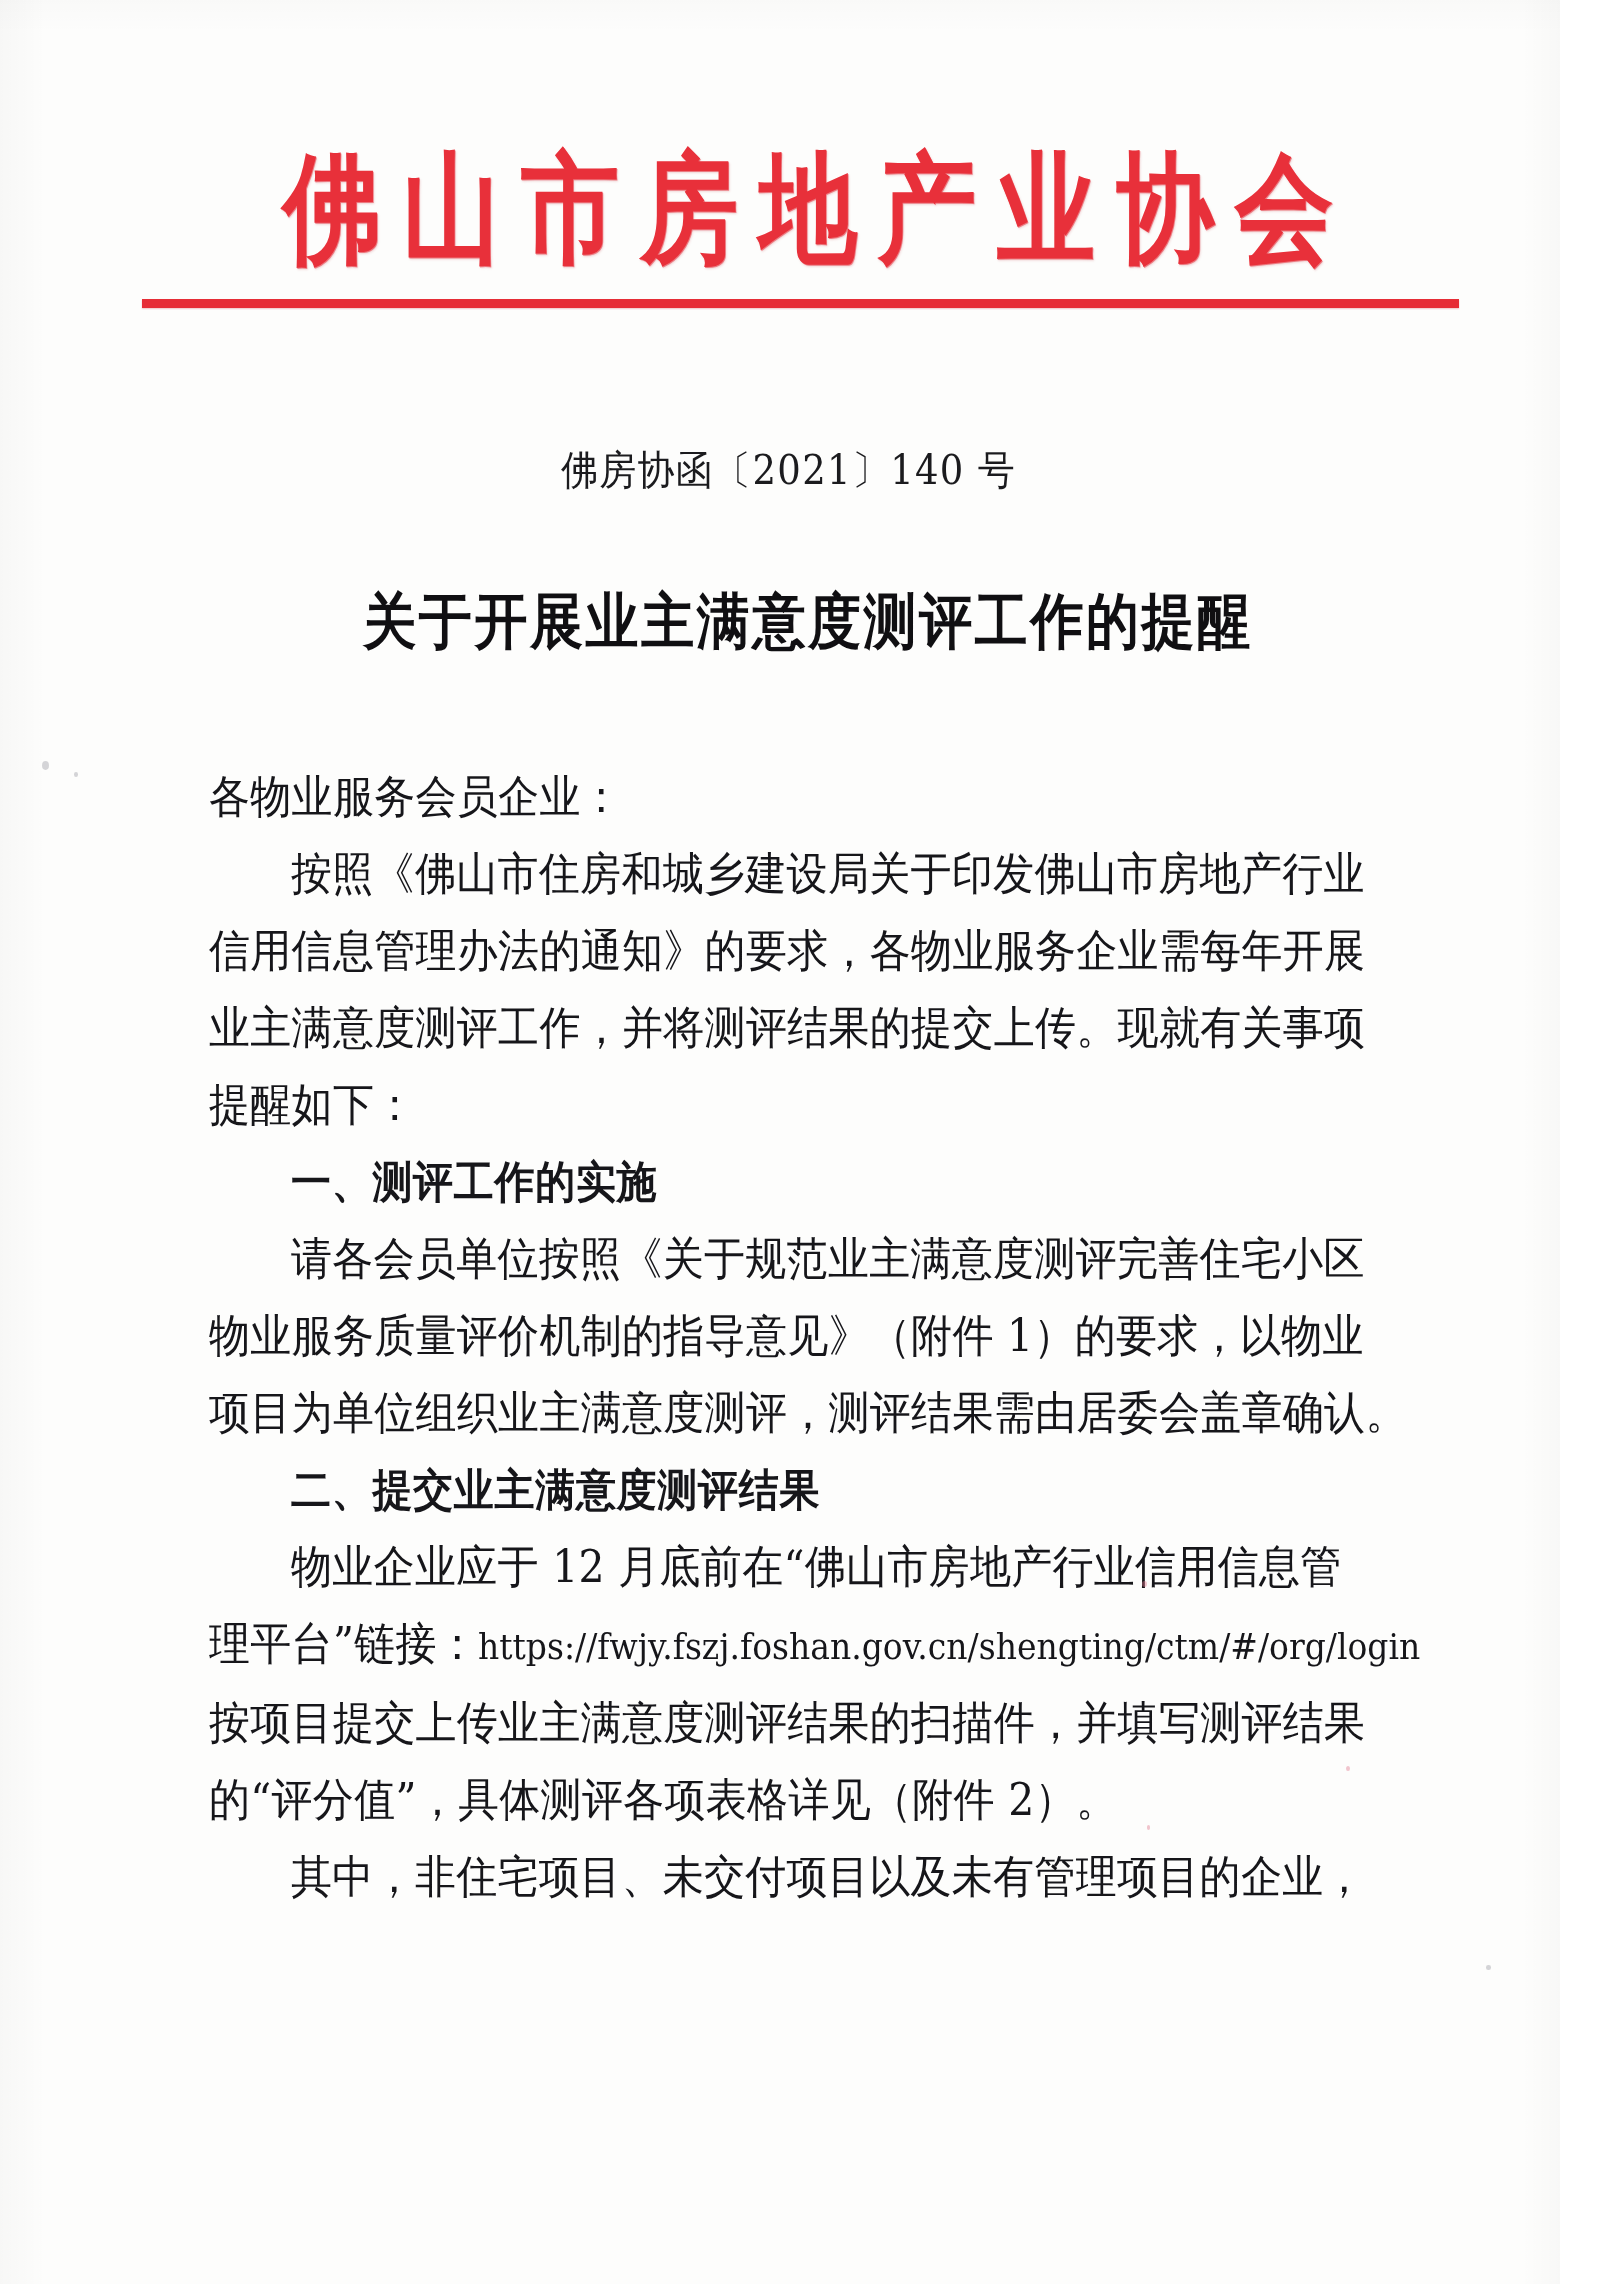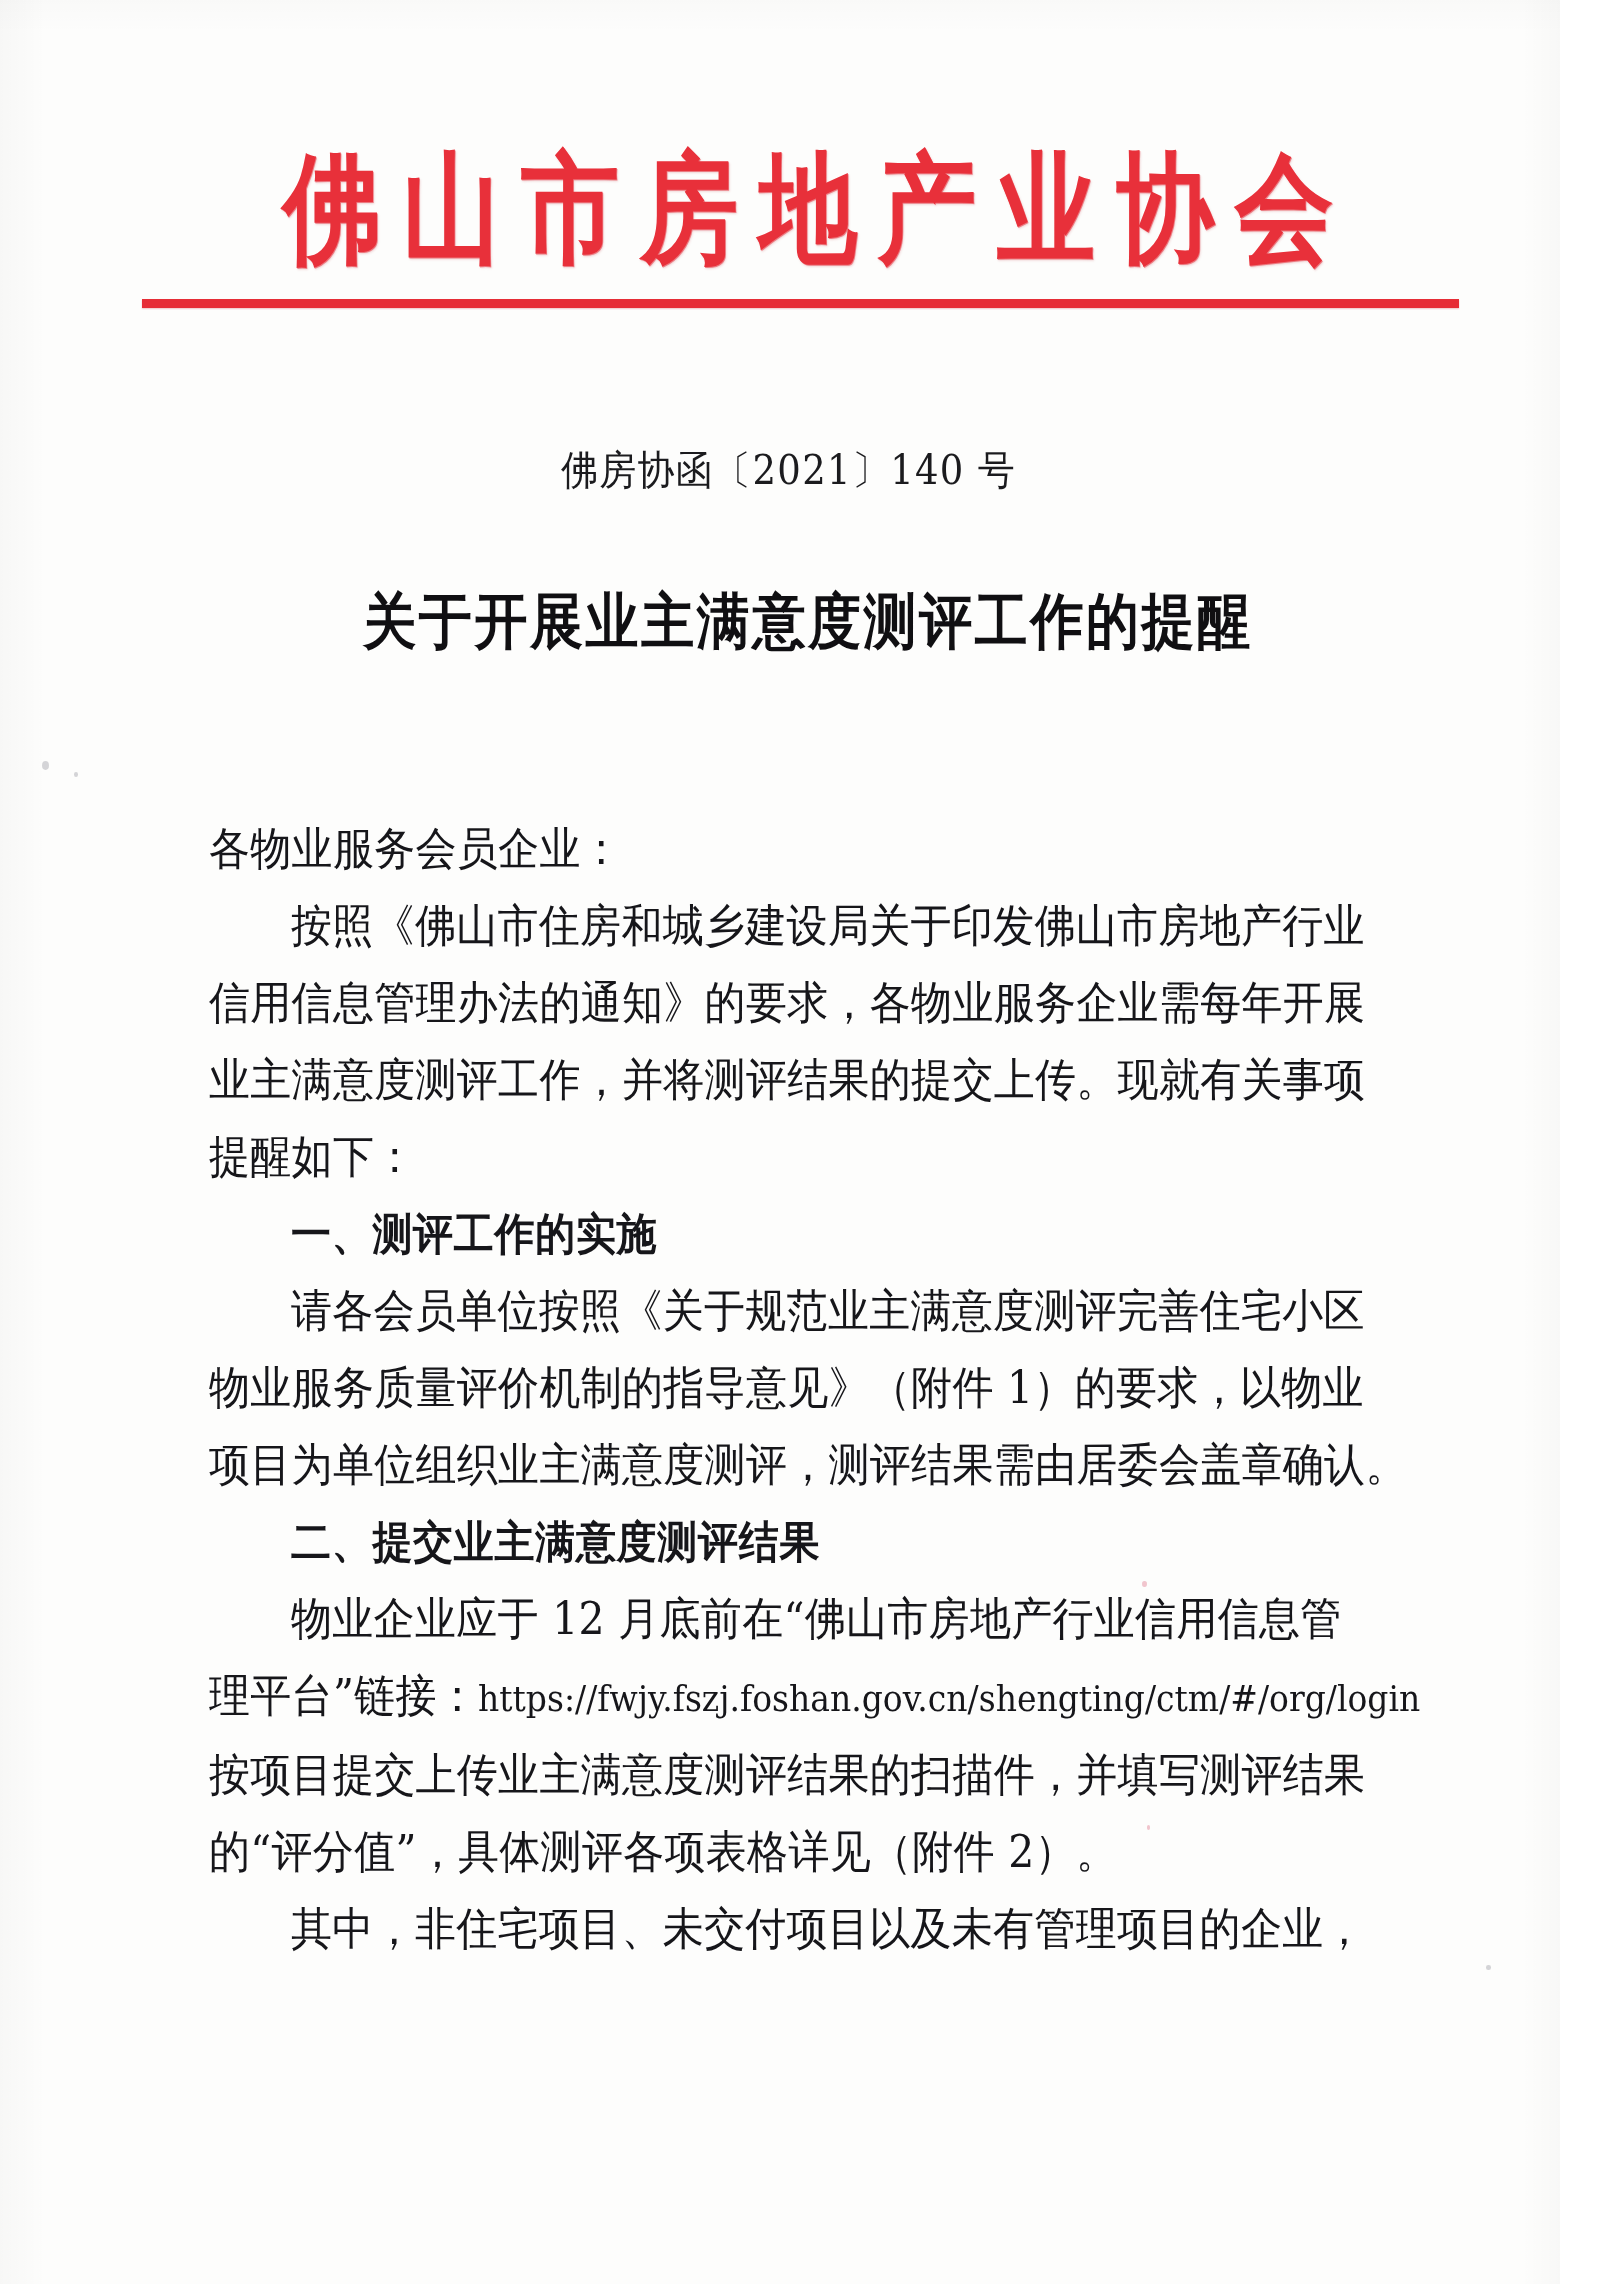--- a/index.html
+++ b/index.html
@@ -91,21 +91,21 @@
     color: #100f12;
     letter-spacing: 2.6px;
     transform: scaleY(1.14);
     transform-origin: center top;
   }
 
   
   .body-block {
     position: absolute;
     left: 209px;
-    top: 807px;
+    top: 755px;
     width: 1220px;
   }
 
   .line {
     font-family: "DejaVu Serif", "Liberation Serif", serif;
     font-size: 41px;
     line-height: 77px;
     color: #16161a;
     letter-spacing: 0.3px;
     white-space: nowrap;

